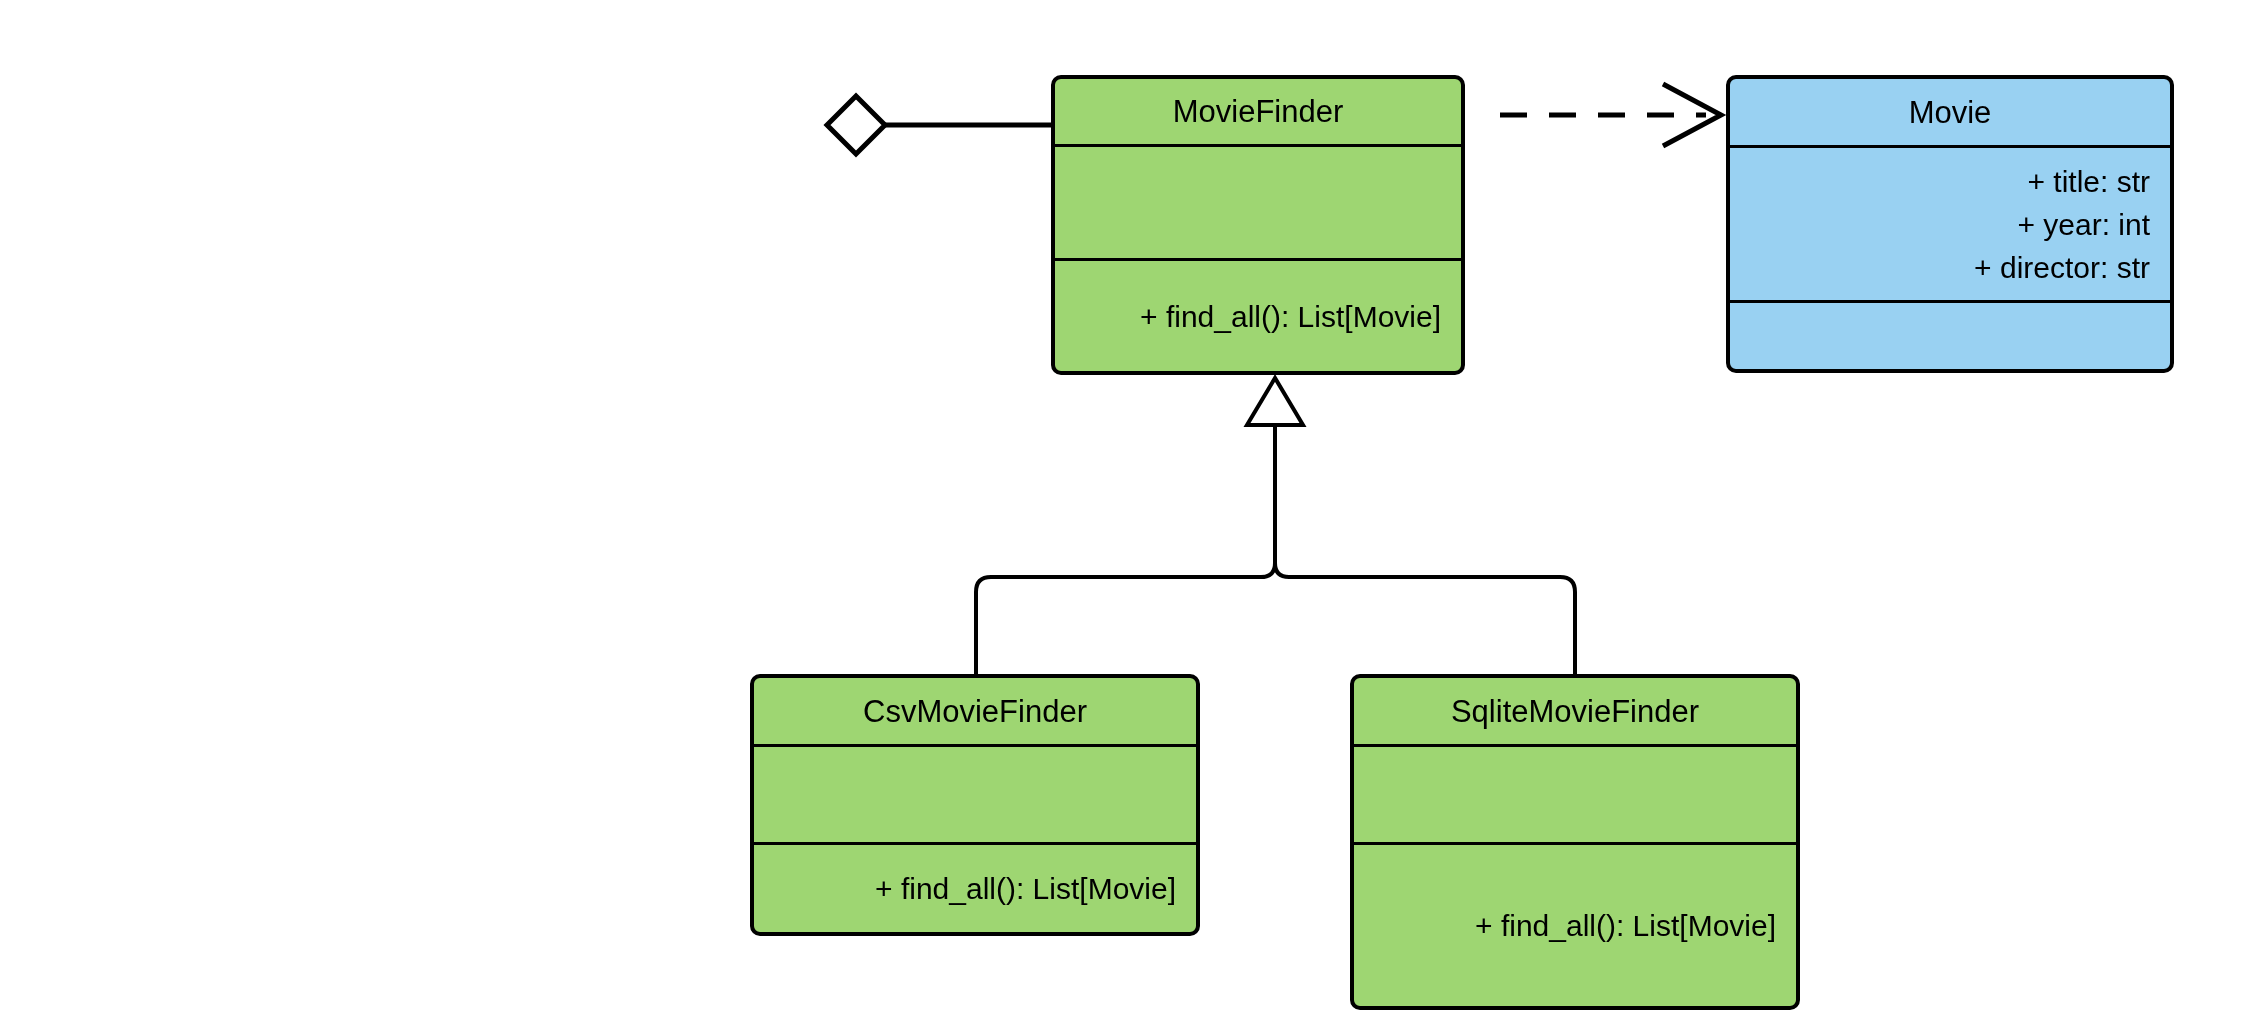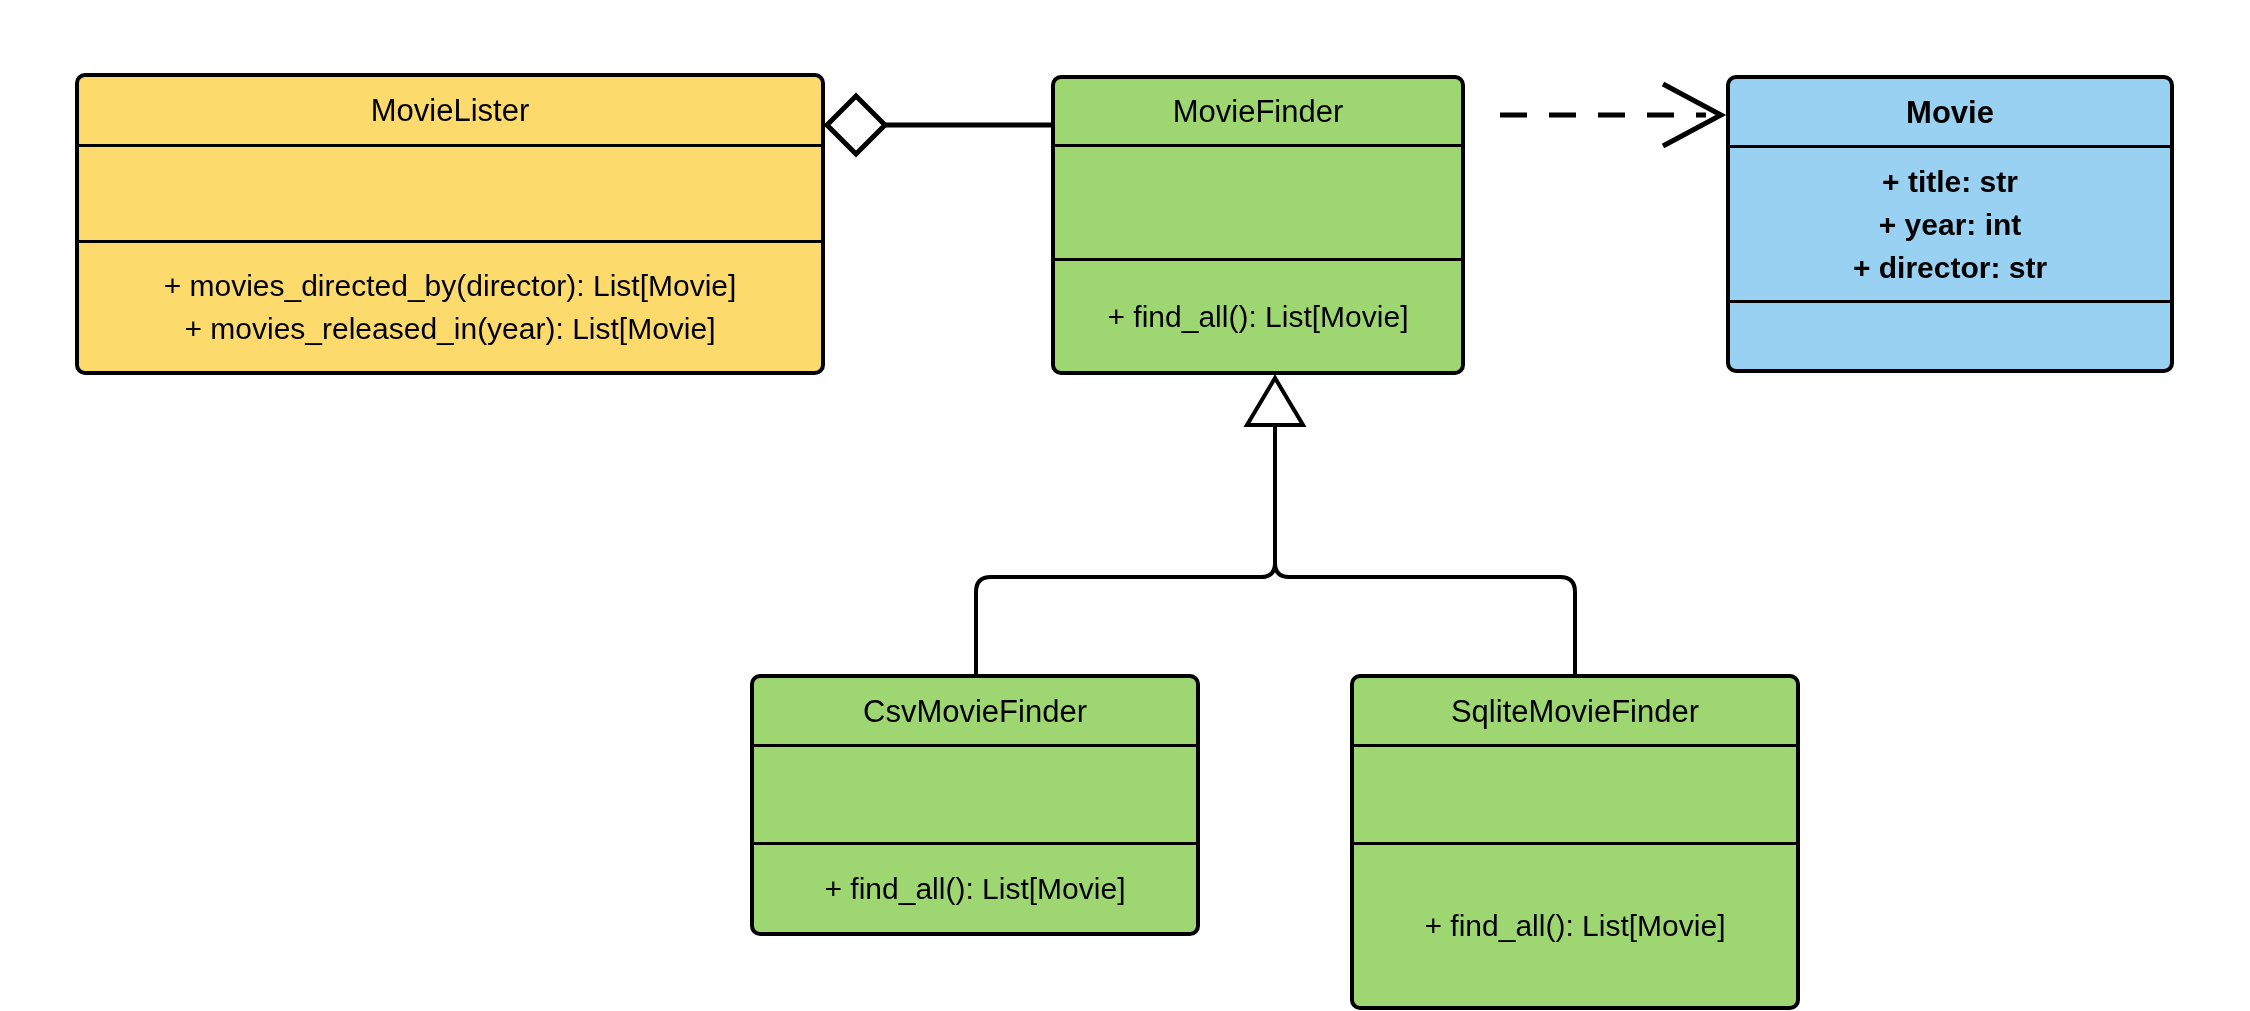--- a/index.html
+++ b/index.html
@@ -33,21 +33,21 @@
     font-size: 31px;
     line-height: 1;
     box-sizing: border-box;
   }
   .uml-section {
     box-sizing: border-box;
     border-top: 3px solid #000000;
     display: flex;
     flex-direction: column;
     justify-content: center;
-    align-items: center;
+    align-items: flex-end;
     padding: 0 20px;
     font-size: 30px;
     line-height: 43px;
     white-space: nowrap;
   }
   .uml-methods { flex: 1 1 auto; }
   #connectors {
     position: absolute;
     left: 0; top: 0;
     width: 2250px;
@@ -68,38 +68,30 @@
      Movie --&gt;
     <line x1="1500" y1="115" x2="1706" y2="115" stroke="#000000" stroke-width="5" stroke-dasharray="27 22"></line>
     <polyline points="1663,84 1721,115 1663,146" fill="none" stroke="#000000" stroke-width="5"></polyline>
 
     
     <path d="M 976 674 L 976 592 Q 976 577 991 577 L 1261 577 Q 1275 577 1275 563 L 1275 425" fill="none" stroke="#000000" stroke-width="4"></path>
     <path d="M 1575 674 L 1575 592 Q 1575 577 1560 577 L 1289 577 Q 1275 577 1275 563" fill="none" stroke="#000000" stroke-width="4"></path>
     <polygon points="1275,378 1247,425 1303,425" fill="#ffffff" stroke="#000000" stroke-width="4"></polygon>
   </svg>
 
-  <div class="uml-class" style="left: 75px; top: 73px; width: 750px; height: 302px; background-color: rgb(252, 219, 108);">
-    <div class="uml-title" style="flex-basis:67px;">MovieLister</div>
-    <div class="uml-section" style="flex-basis:96px;"></div>
-    <div class="uml-section uml-methods">
-      <div>+ movies_directed_by(director): List[Movie]</div>
-      <div>+ movies_released_in(year): List[Movie]</div>
-    </div>
-  </div>
 
   <div class="uml-class" style="left: 1051px; top: 75px; width: 414px; height: 300px; background-color: rgb(158, 214, 114);">
     <div class="uml-title" style="flex-basis:65px;">MovieFinder</div>
     <div class="uml-section" style="flex-basis:114px;"></div>
     <div class="uml-section uml-methods">
       <div>+ find_all(): List[Movie]</div>
     </div>
   </div>
 
-  <div class="uml-class" style="left: 1726px; top: 75px; width: 448px; height: 298px; background-color: rgb(153, 209, 242); font-weight: bold;">
+  <div class="uml-class" style="left: 1726px; top: 75px; width: 448px; height: 298px; background-color: rgb(153, 209, 242);">
     <div class="uml-title" style="flex-basis:66px;">Movie</div>
     <div class="uml-section" style="flex-basis:155px;">
       <div>+ title: str</div>
       <div>+ year: int</div>
       <div>+ director: str</div>
     </div>
     <div class="uml-section uml-methods"></div>
   </div>
 
   <div class="uml-class" style="left: 750px; top: 674px; width: 450px; height: 262px; background-color: rgb(158, 214, 114);">

